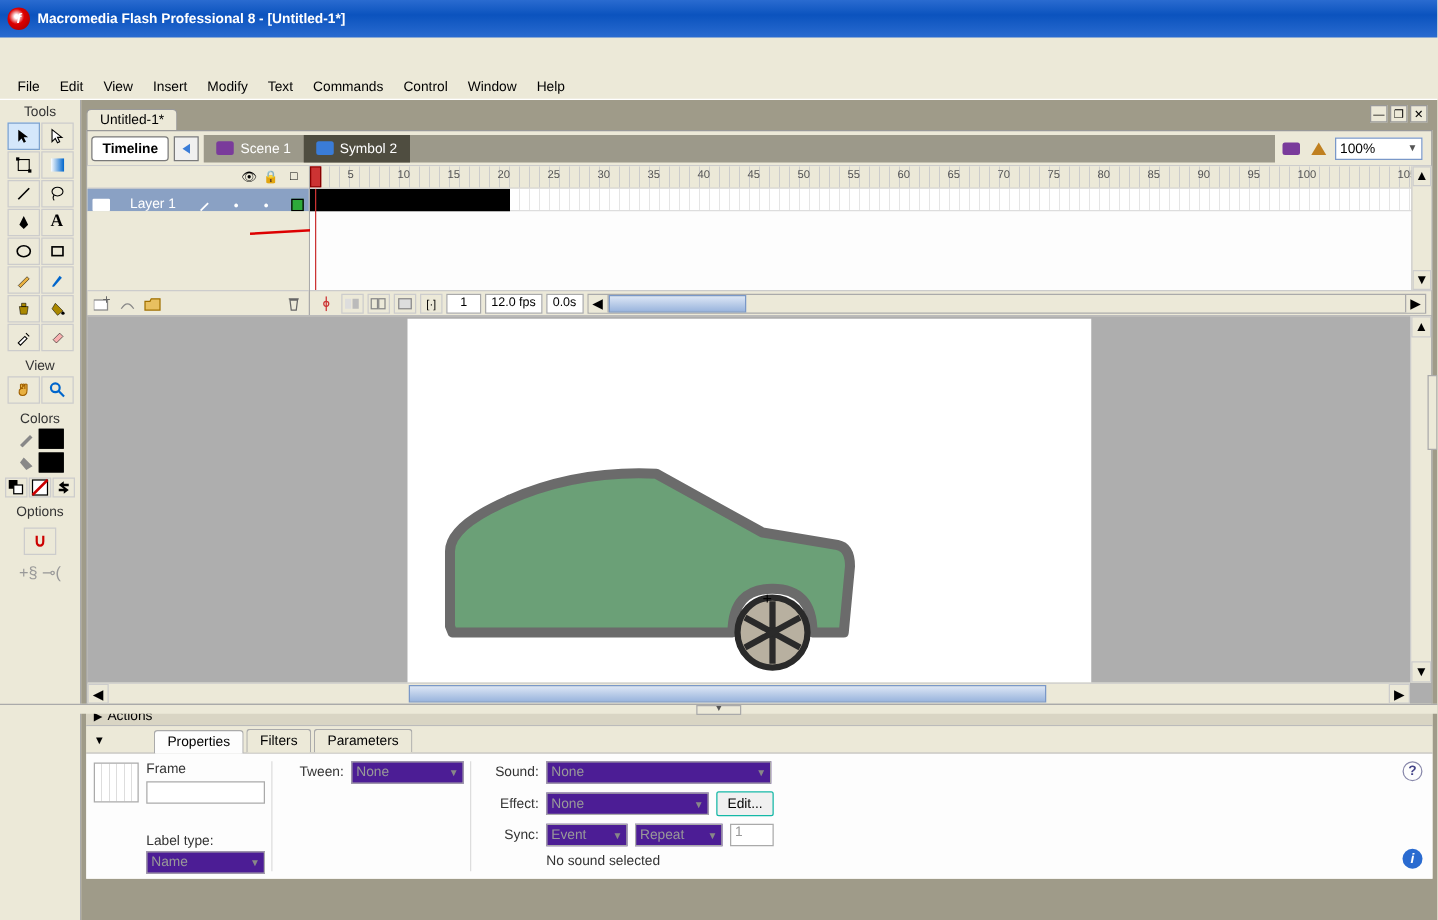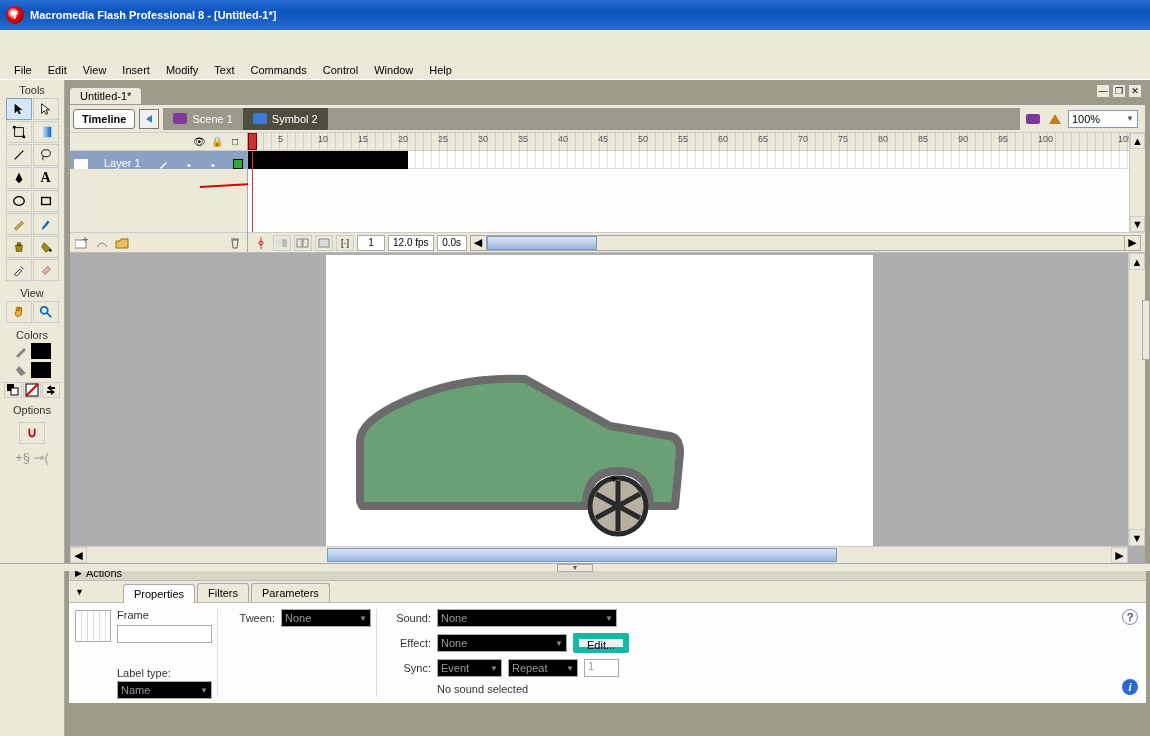--- a/index.html
+++ b/index.html
@@ -113,22 +113,22 @@
 .tab.active { background: #fdfdfd; position: relative; top: 1px; margin-left: 33px; }
 .props-body { height: 100px; background: #fdfdfd; display: flex; padding: 6px; gap: 5px; position: relative; }
 .frame-thumb { width: 36px; height: 32px; border: 1px solid #aaa; background: repeating-linear-gradient(to right,#fff 0,#fff 5px,#ddd 5px,#ddd 6px); }
 .props-col { display: flex; flex-direction: column; gap: 6px; }
 .props-col.b { border-left: 1px solid #ddd; padding-left: 12px; height: 100%;}
 .fld-row { display: flex; align-items: center; gap: 6px; }
 .lbl { color: #333; }
 .txt-input { height: 18px; background: #fff; border: 1px solid #aaa; padding: 0 3px; }
 .combo { height: 18px; background: #f4f4f4; border: 1px solid #aaa; padding: 0 3px; color: #888; display: flex; align-items: center; justify-content: space-between; gap: 4px; }
 .combo .ar { font-size: 8px; color: #888; }
-.combo.disabled { background: #000000; color: #999; }
-.small-btn { height: 20px; padding: 0 8px; background: #f0f0f0; border: 6px solid #14b8a6; border-radius: 2px; }
+.combo.disabled { background: #4c1d95; color: #999; }
+.small-btn { height: 20px; padding: 0 8px; background: #f0f0f0; border: 1px solid #14b8a6; border-radius: 2px; }
 .help-icn { position: absolute; right: 8px; top: 6px; width: 16px; height: 16px; border: 1px solid #88a; border-radius: 50%; color: #448; display: flex; align-items: center; justify-content: center; font-weight: bold; }
 .info-icn { position: absolute; right: 8px; bottom: 8px; width: 16px; height: 16px; border-radius: 50%; background: #2a6bd0; color: #fff; display: flex; align-items: center; justify-content: center; font-weight: bold; font-style: italic; }
 
 
 .right-edge { position: absolute; right: 0; top: 300px; width: 8px; height: 60px; background: #ece9d8; border:1px solid #aaa;}
 </style>
 </head>
 <body>
 
 <div class="titlebar">

